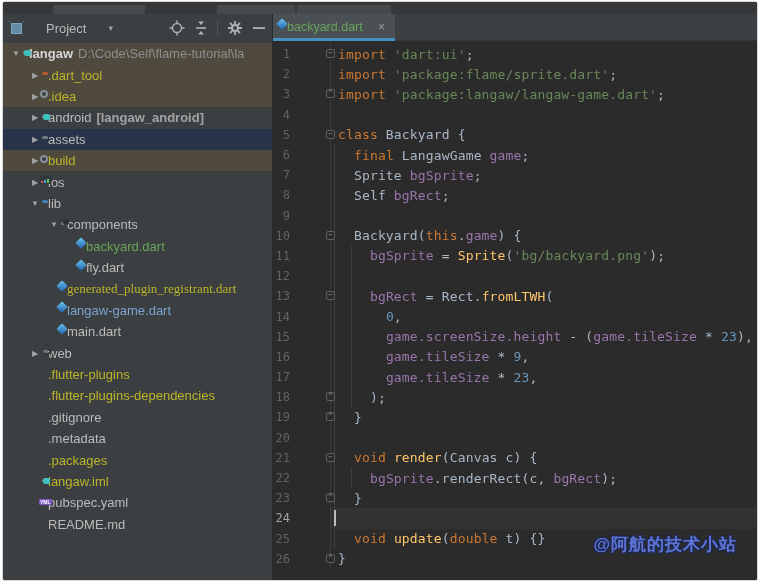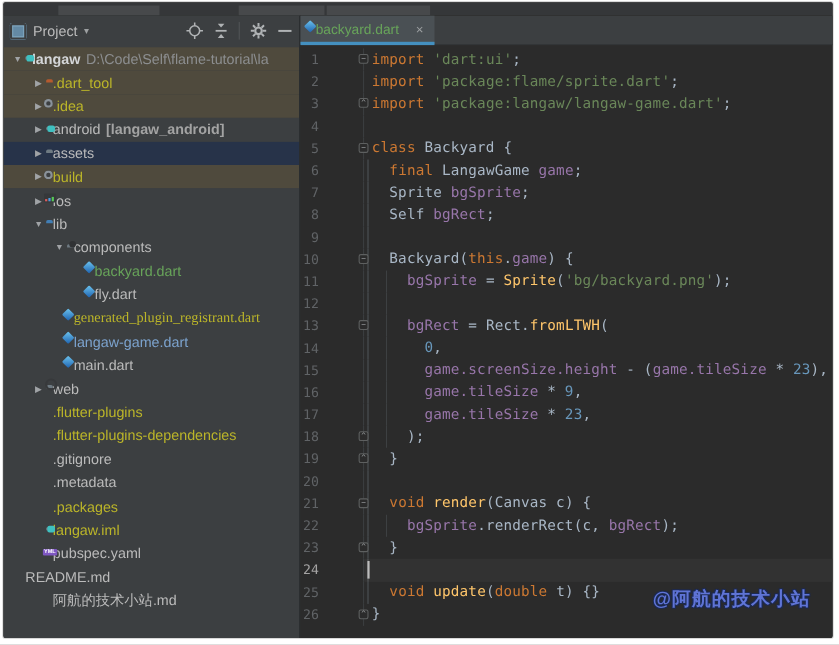--- a/index.html
+++ b/index.html
@@ -7,21 +7,21 @@
   #app{position:absolute;left:3px;top:2px;right:6px;bottom:6px;background:#2b2b2b;overflow:hidden;border-radius:2px;box-shadow:0 0 0 1px #d8d8d8;}
   
   #titlebar{height:12px;background:#353739;position:relative;overflow:hidden;}
   #titlebar .seg{position:absolute;top:3px;height:9px;background:#47494b;}
   
   #main{display:flex;height:566px;}
   #project-panel{width:269px;background:#3c3f41;display:flex;flex-direction:column;border-right:1px solid #282b2d;overflow:hidden;flex:none;}
   #editor-area{flex:1;background:#2b2b2b;display:flex;flex-direction:column;position:relative;overflow:hidden;}
   
   .panel-header{height:28px;display:flex;align-items:center;padding:0 6px;color:#bbbbbb;font-size:13px;flex:none;}
-  .panel-header .title-wrap{display:flex;align-items:center;gap:6px;flex:1;}
+  .panel-header .title-wrap{display:flex;align-items:center;gap:22px;flex:1;}
   .tw-icon{width:15px;height:15px;background:#648aa5;border-radius:2px;position:relative;box-shadow:inset 0 0 0 2px #3c3f41, inset 0 0 0 3px #7ea6bf;}
   .hdr-caret{color:#9da0a2;font-size:9px;}
   .hdr-icons{display:flex;align-items:center;gap:9px;}
   .hdr-icons svg{display:block;}
   .hdr-sep{width:1px;height:16px;background:#515456;}
   
   #tree{flex:1;padding-top:1px;overflow:hidden;font-size:13px;color:#bbbbbb;}
   .trow{height:21.4px;display:flex;align-items:center;white-space:nowrap;overflow:hidden;cursor:default;}
   .trow.bg-brown{background:#4f4a3d;}
   .trow.bg-selected{background:#273349;}
@@ -235,29 +235,24 @@
           <div class="trow" style="padding-left: 25px;">
             <span class="arrow"></span>
             <span class="ticon"><span class="folder"></span><span class="ov-teal"></span></span>
             <span class="tlabel olive">langaw.iml</span>
           </div>
           <div class="trow" style="padding-left: 25px;">
             <span class="arrow"></span>
             <span class="ticon"><span class="doc"></span><span class="yml-badge">YML</span></span>
             <span class="tlabel">pubspec.yaml</span>
           </div>
-          <div class="trow" style=" align-items: center;">
+          <div class="trow" style="padding-left: 25px; align-items: center;">
             <span class="arrow"></span>
             <span class="ticon"><span class="doc lines"></span></span>
             <span class="tlabel">README.md</span>
-          </div>
-          <div class="trow" style="padding-left: 25px;">
-            <span class="arrow"></span>
-            <span class="ticon"><span class="doc lines"></span></span>
-            <span class="tlabel">阿航的技术小站.md</span>
           </div>
         </div>
     </div>
     <div id="editor-area">
       <div id="tabbar">
         <div class="tab">
           <span class="ticon"><span class="doc" style="width:10px;height:13px;"></span><span class="dart-d"></span></span>
           <span>backyard.dart</span>
           <span class="tab-close">×</span>
           <span class="underline"></span>

